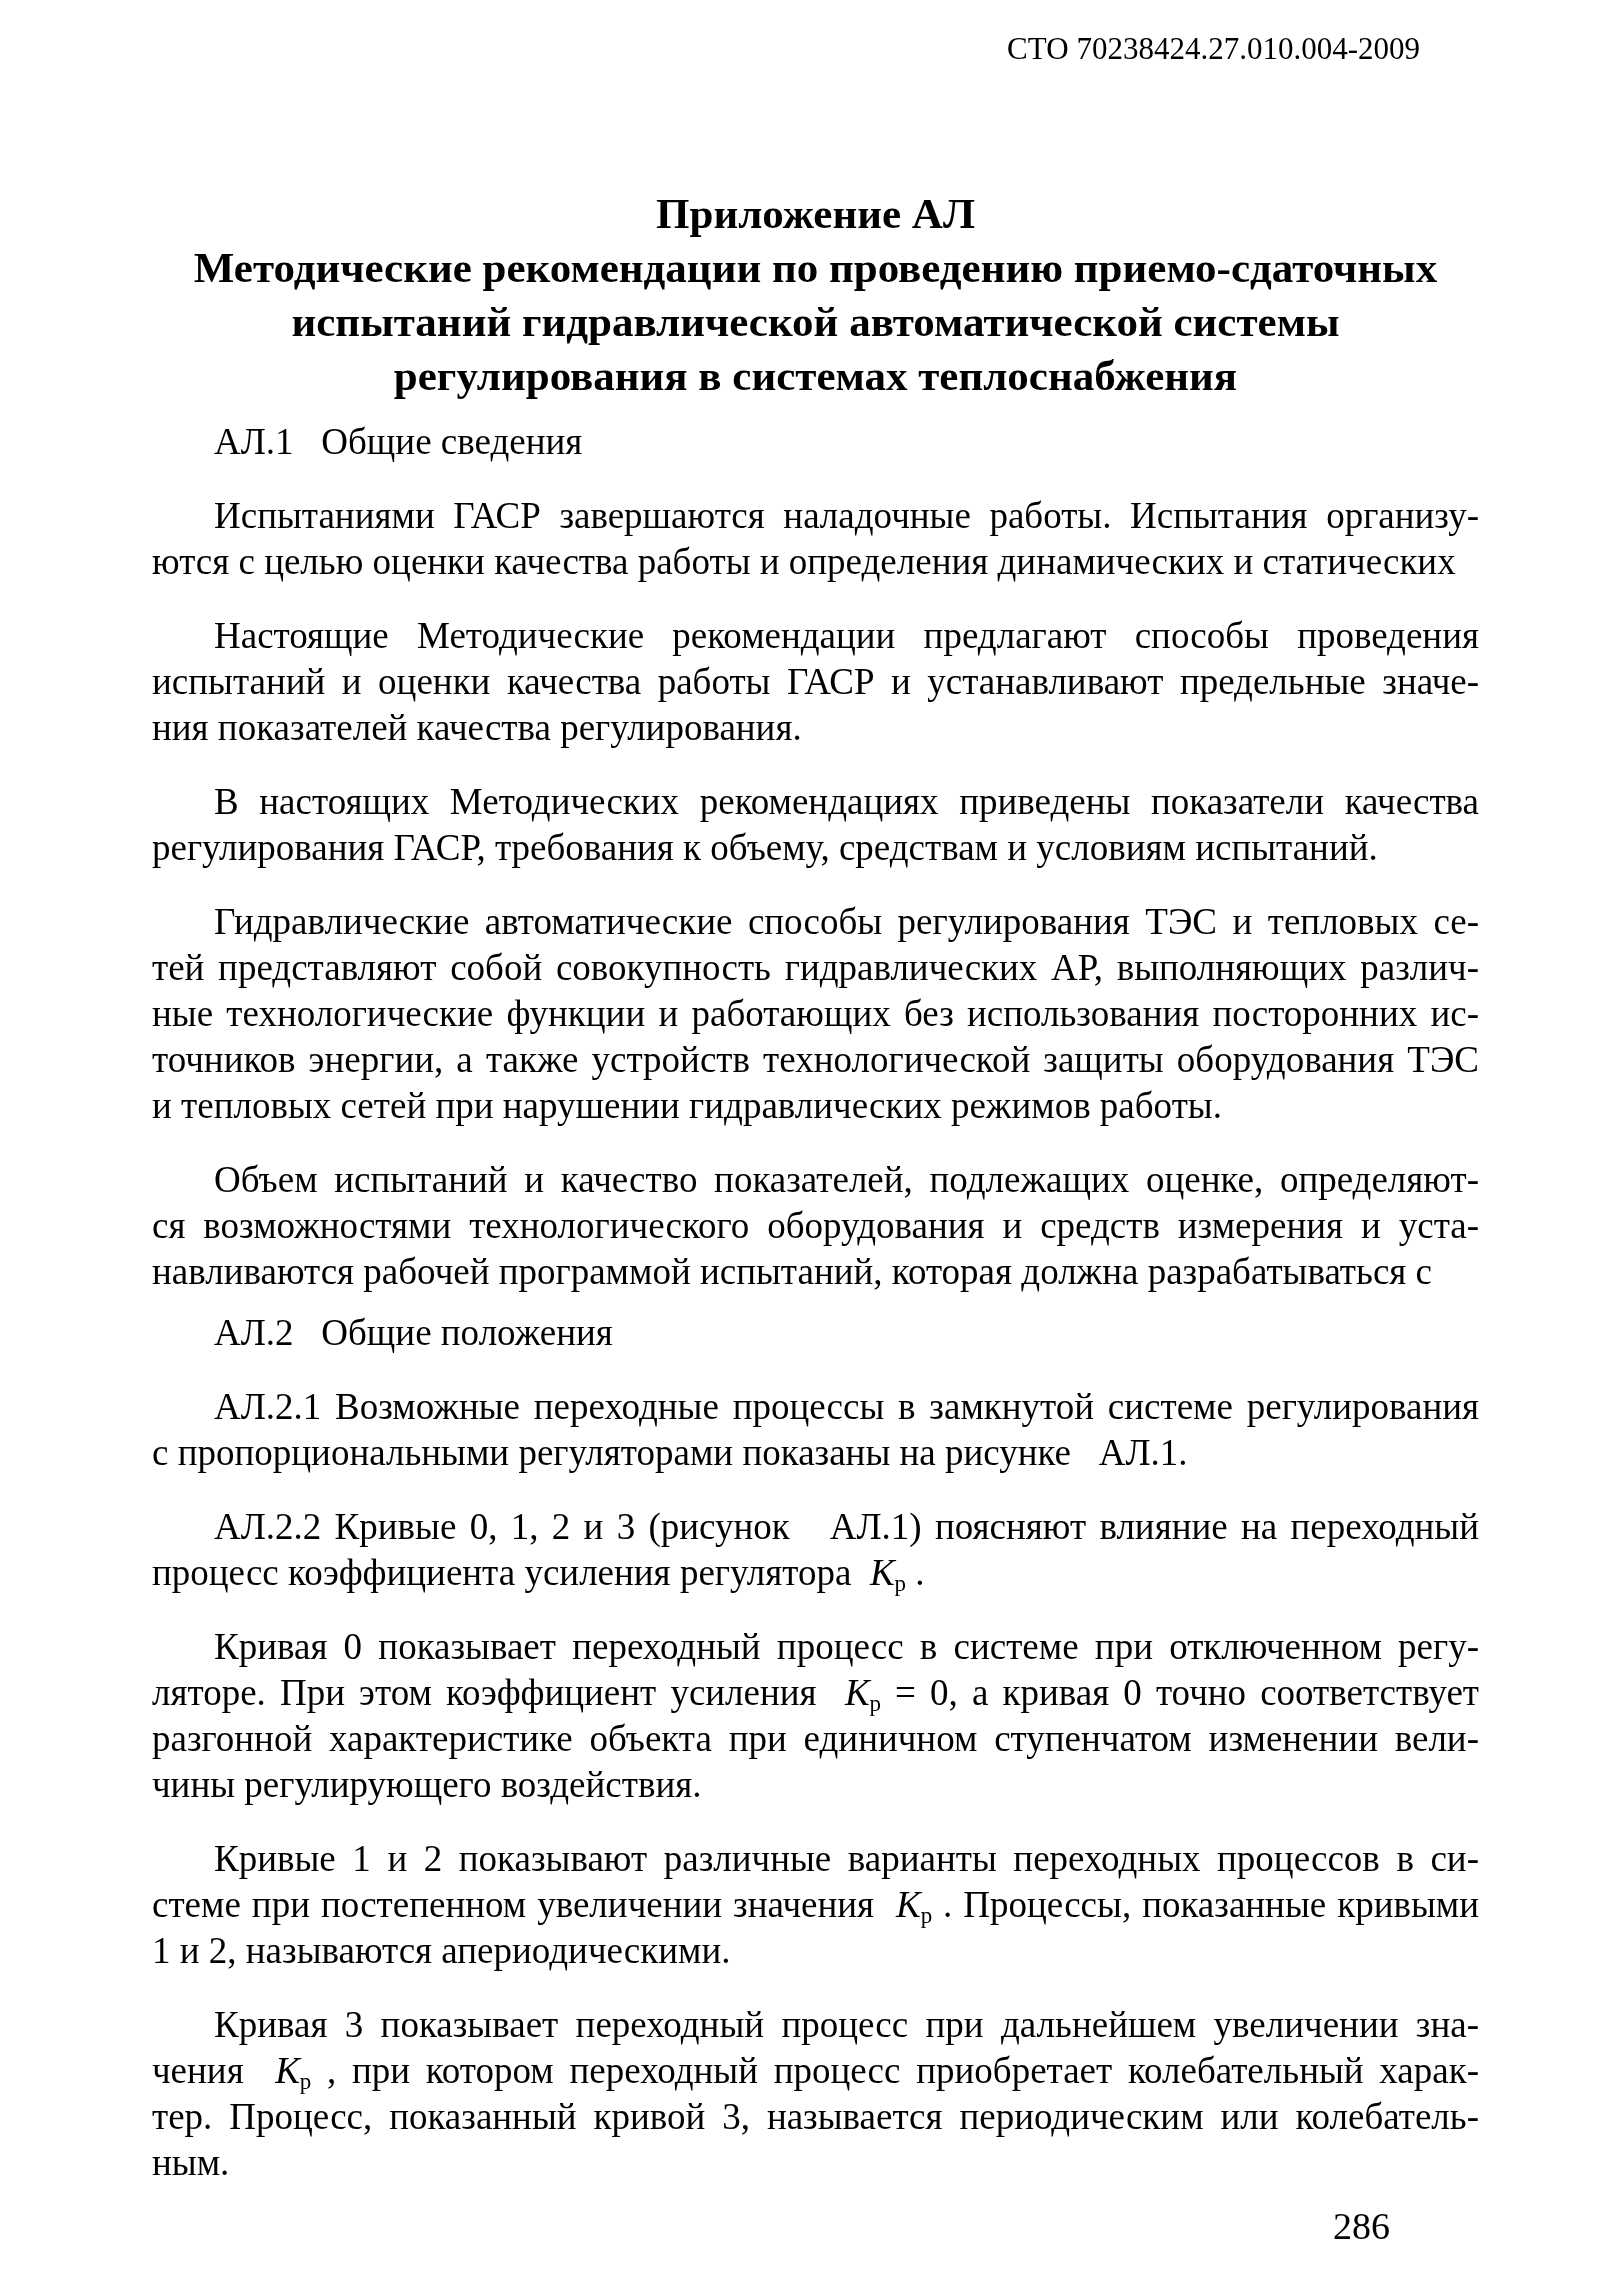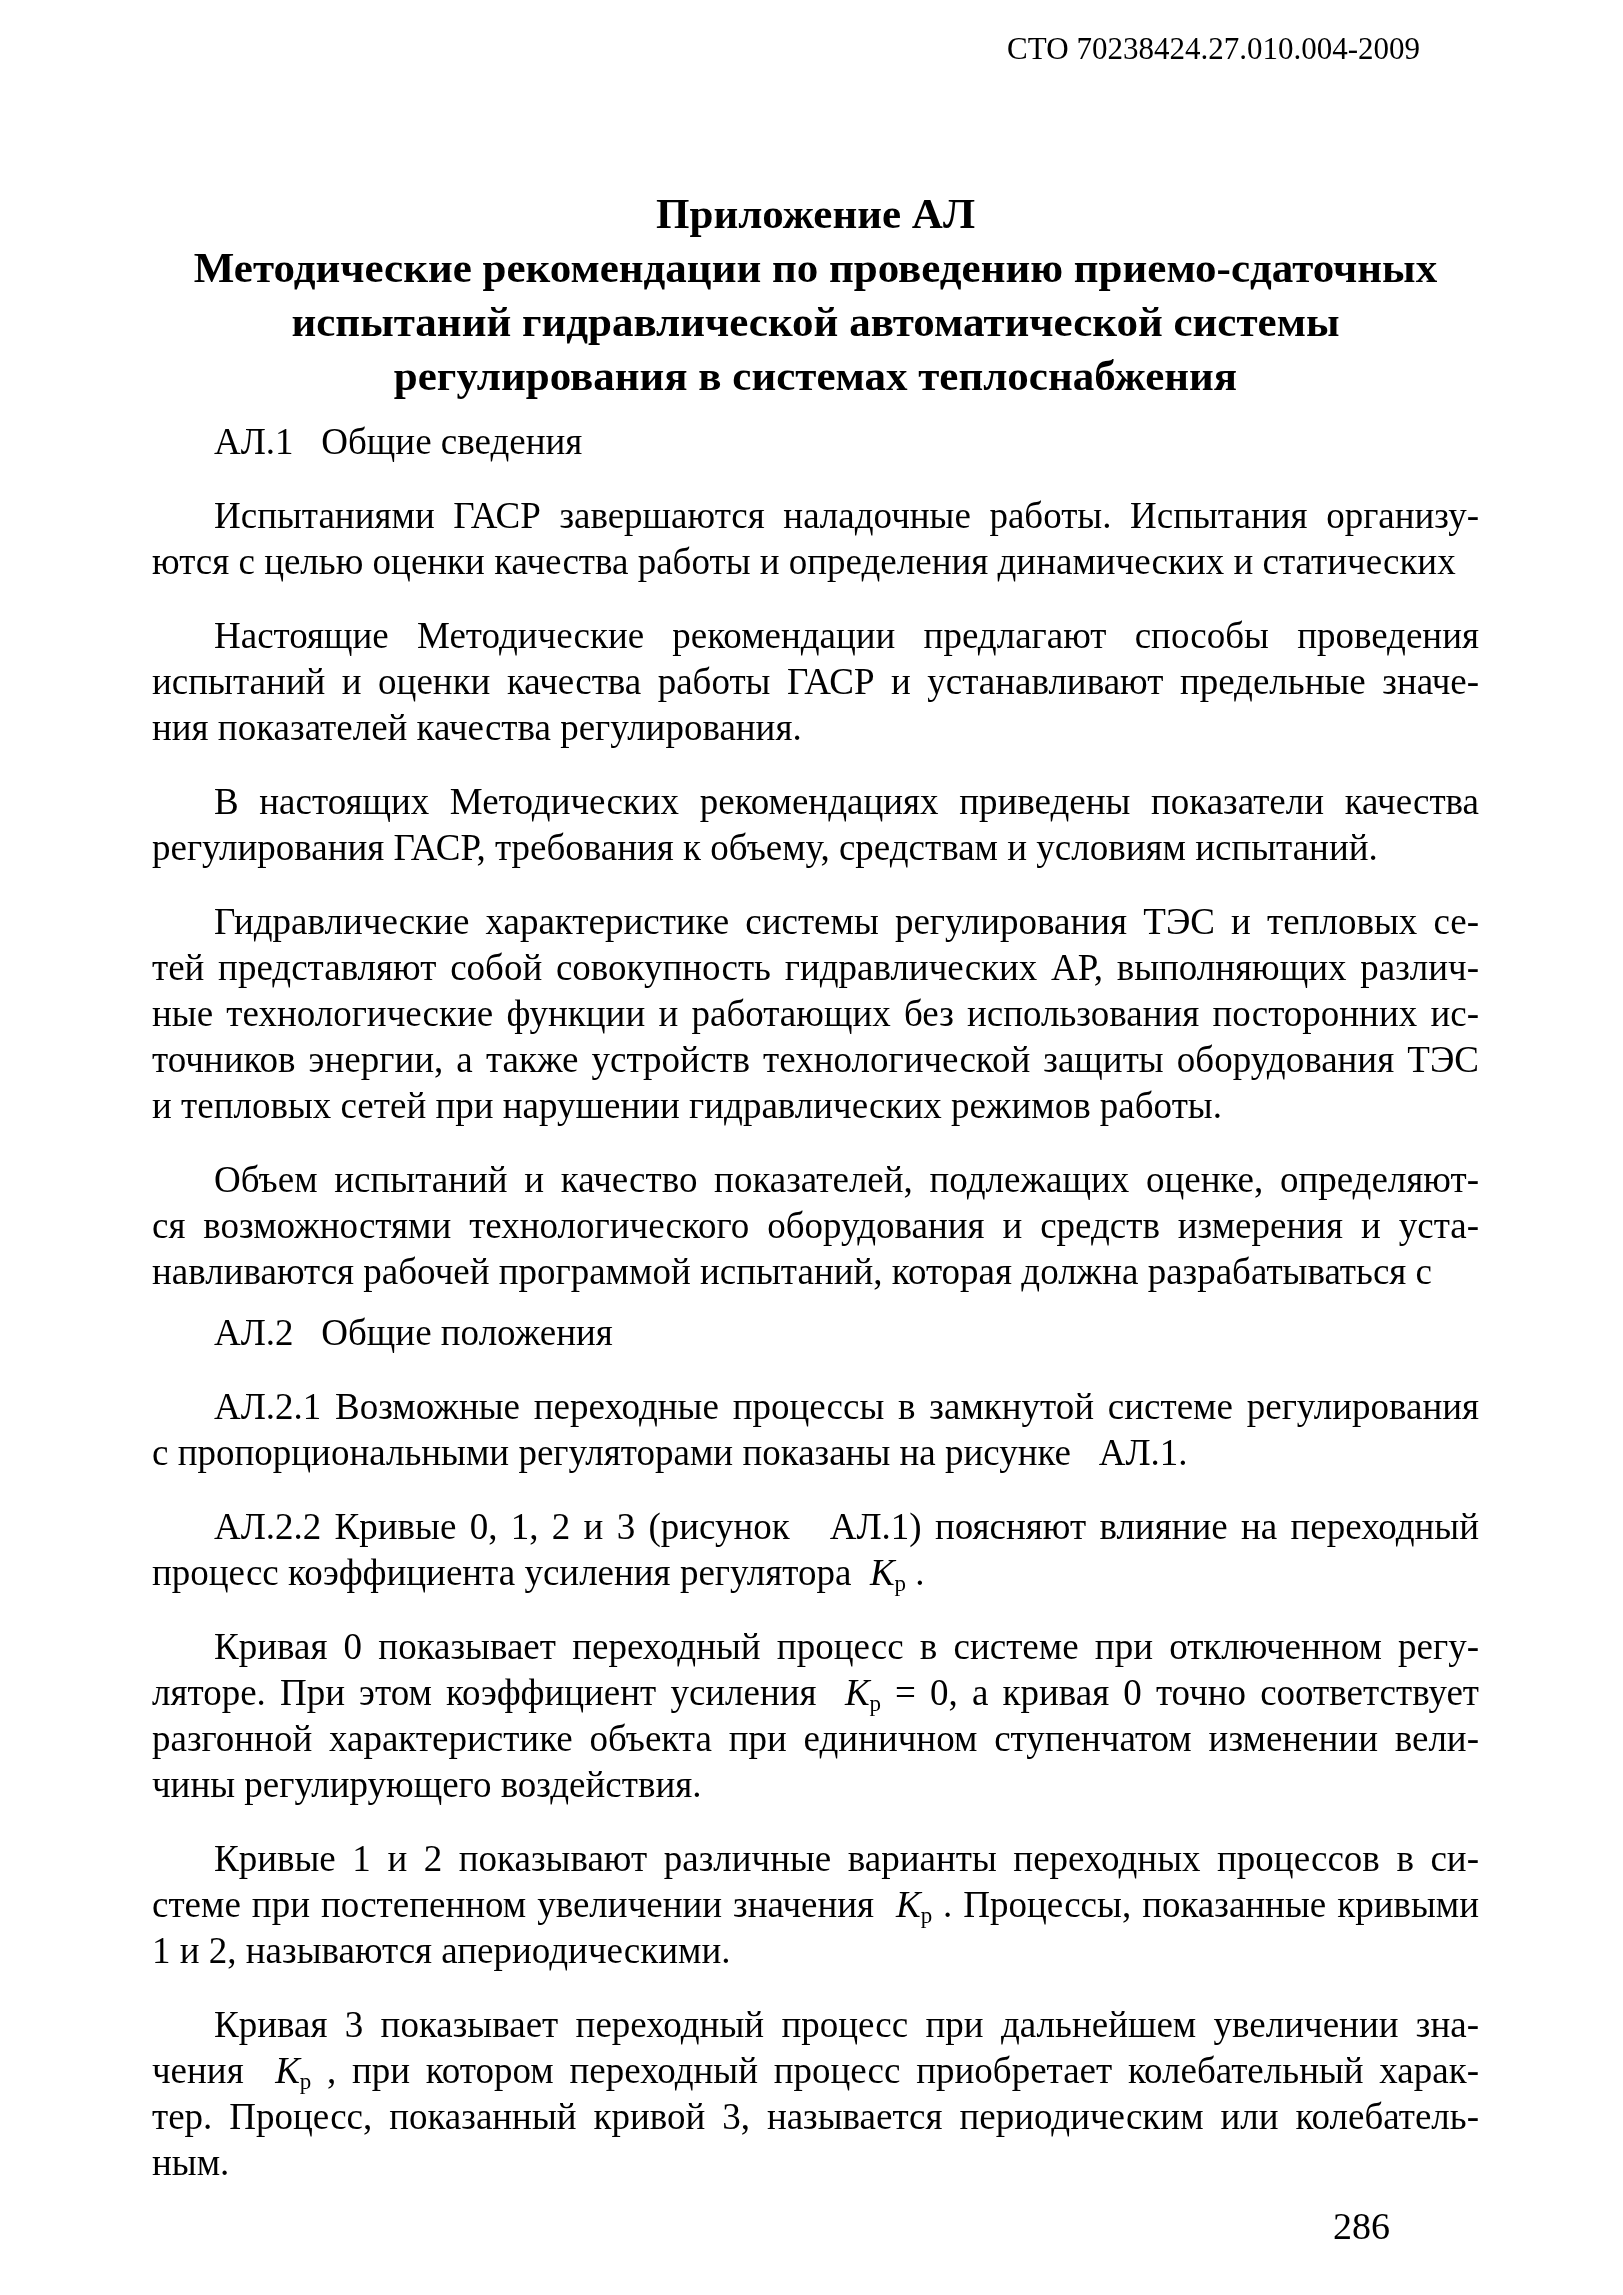--- a/index.html
+++ b/index.html
@@ -92,21 +92,21 @@
     <div class="para">
         <div class="line">Настоящие Методические рекомендации предлагают способы проведения</div>
         <div class="line">испытаний и оценки качества работы ГАСР и устанавливают предельные значе-</div>
         <div class="line">ния показателей качества регулирования.</div>
       </div>
     <div class="para">
         <div class="line">В настоящих Методических рекомендациях приведены показатели качества</div>
         <div class="line">регулирования ГАСР, требования к объему, средствам и условиям испытаний.</div>
       </div>
     <div class="para">
-        <div class="line">Гидравлические характеристике системы регулирования ТЭС и тепловых се-</div>
+        <div class="line">Гидравлические автоматические способы регулирования ТЭС и тепловых се-</div>
         <div class="line">тей представляют собой совокупность гидравлических АР, выполняющих различ-</div>
         <div class="line">ные технологические функции и работающих без использования посторонних ис-</div>
         <div class="line">точников энергии, а также устройств технологической защиты оборудования ТЭС</div>
         <div class="line">и тепловых сетей при нарушении гидравлических режимов работы.</div>
       </div>
     <div class="para">
         <div class="line">Объем испытаний и качество показателей, подлежащих оценке, определяют-</div>
         <div class="line">ся возможностями технологического оборудования и средств измерения и уста-</div>
         <div class="line">навливаются рабочей программой испытаний, которая должна разрабатываться с</div>
       </div>

